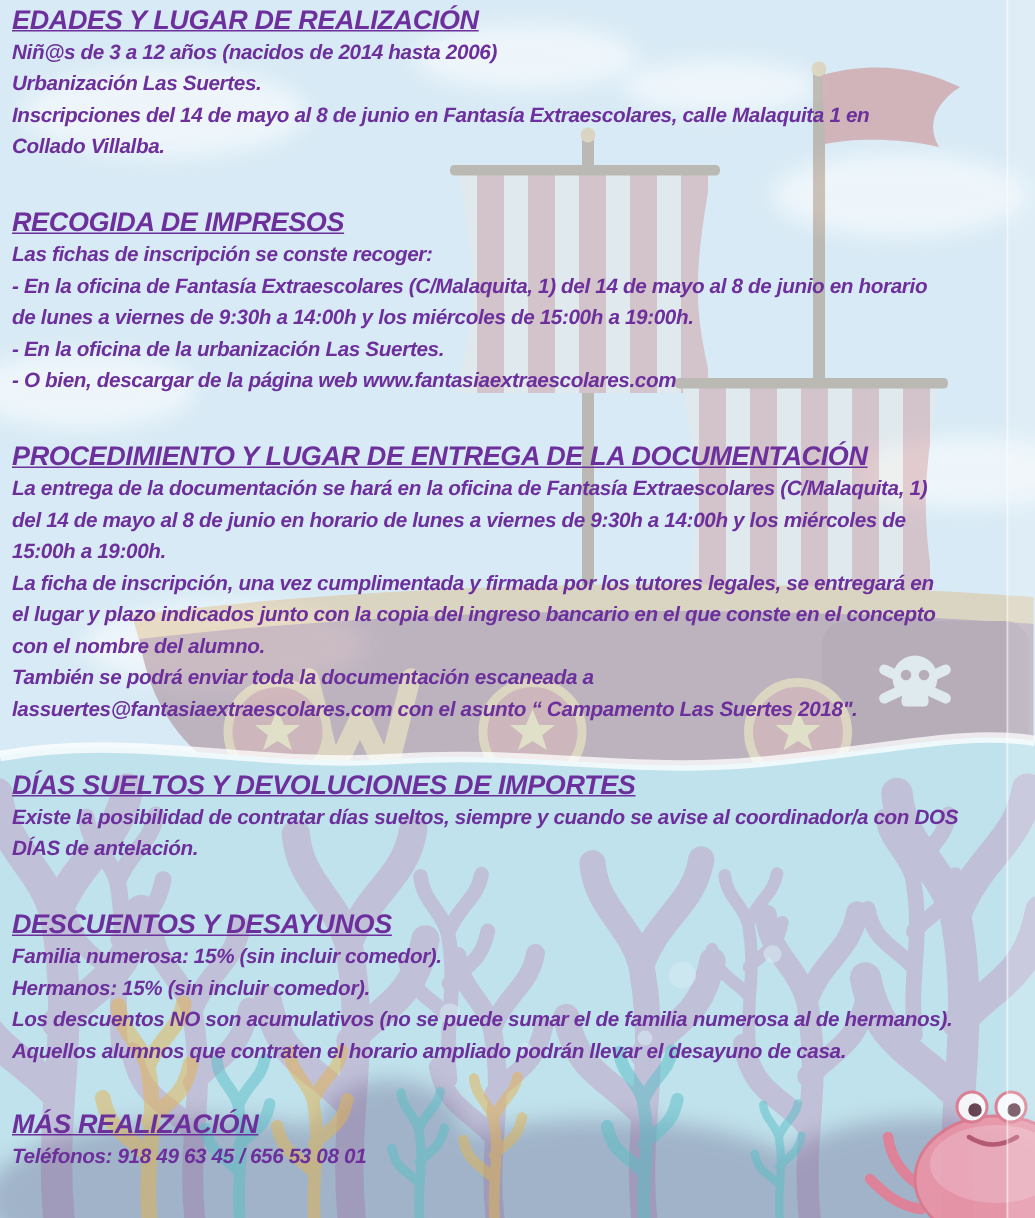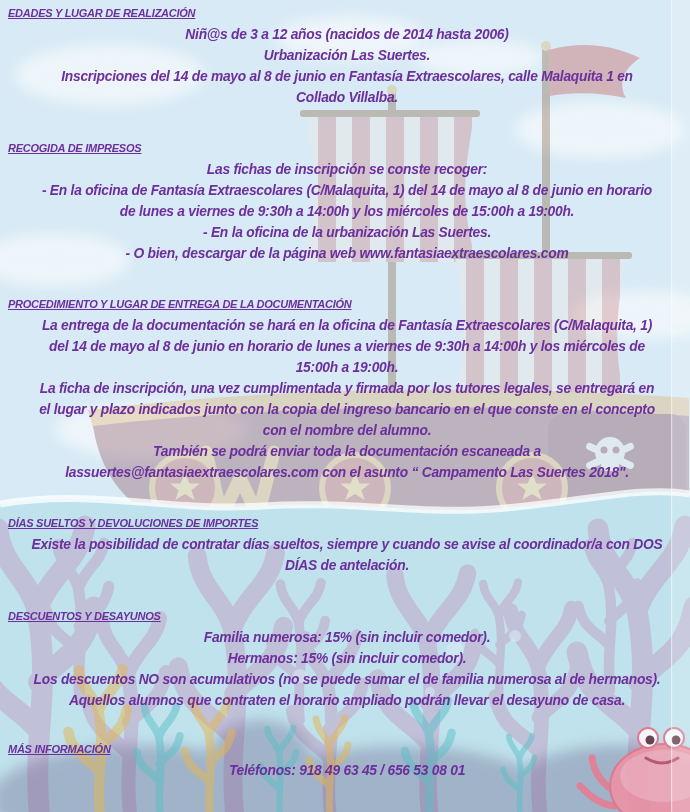--- a/index.html
+++ b/index.html
@@ -13,25 +13,25 @@
     position:relative; z-index:2;
     padding:3px 4px 0 8px;
     color:#6C2F9C;
     font-style:italic; font-weight:bold;
     font-size:13.8px; line-height:21px; letter-spacing:-0.25px;
   }
   .content section { margin:0; }
   .content section + section { margin-top:30px; }
   .content section.gap-lg { margin-top:28px; }
   .content h2 {
-    margin:0; font-size:11px; line-height:21px;
+    margin:0; font-size:18px; line-height:21px;
     font-weight:bold; font-style:italic;
     text-decoration:underline;
   }
-  .content p { margin:0; white-space:pre-line;text-align:center; }
+  .content p { margin:0; white-space:pre-line; }
   .content p.indent { padding-left:7px; }
 </style>
 </head>
 <body>
 
 <div class="page">
 
   <svg class="bg" viewBox="0 0 690 812" xmlns="http://www.w3.org/2000/svg">
     <defs>
       <filter id="soft" x="-40%" y="-40%" width="180%" height="180%">
@@ -223,21 +223,21 @@
 
     <section>
       <h2>DESCUENTOS Y DESAYUNOS</h2>
       <p>Familia numerosa: 15% (sin incluir comedor).</p>
       <p>Hermanos: 15% (sin incluir comedor).</p>
       <p>Los descuentos NO son acumulativos (no se puede sumar el de familia numerosa al de hermanos).</p>
       <p>Aquellos alumnos que contraten el horario ampliado podrán llevar el desayuno de casa.</p>
     </section>
 
     <section class="gap-lg">
-      <h2>MÁS INFORMACIÓN</h2>
+      <h2>MÁS REALIZACIÓN</h2>
       <p>Teléfonos: 918 49 63 45 / 656 53 08 01</p>
     </section>
 
     <section>
       <h2>IMPRESOS</h2>
       <p class="indent">Mancomunidad de vecinos “Las Suertes”</p>
     </section>
 
   </div>
 </div>

